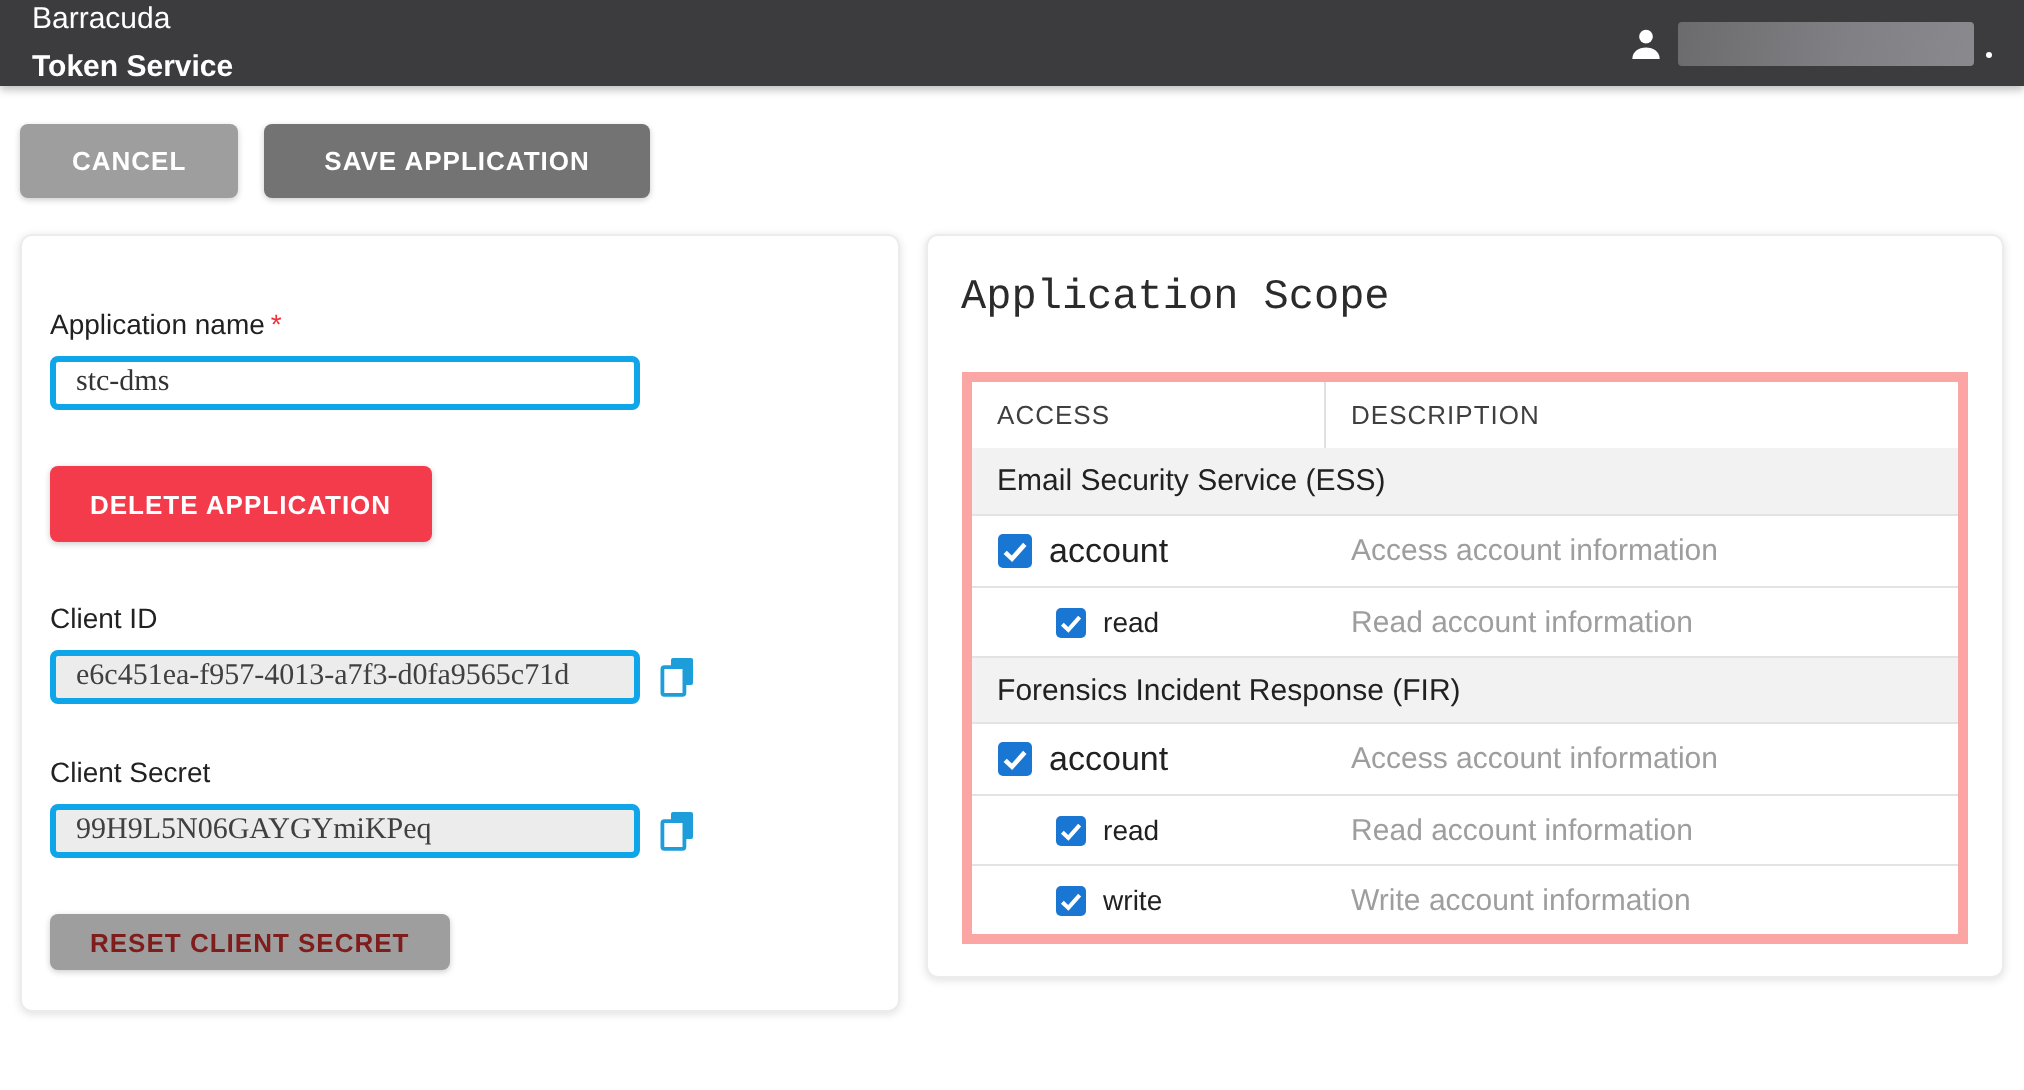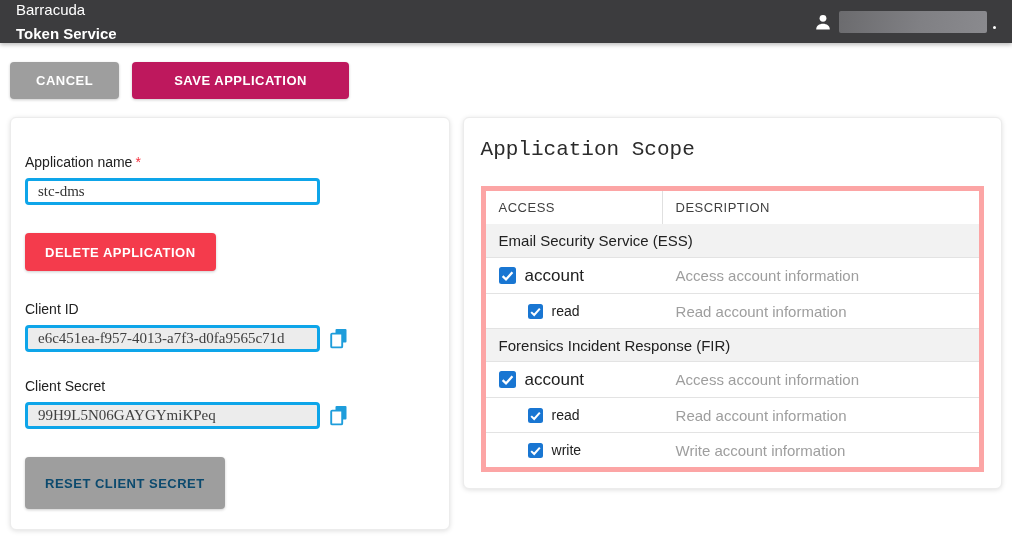--- a/index.html
+++ b/index.html
@@ -41,21 +41,21 @@
   .header-actions { display: flex; gap: 13px; }
   .btn {
     border: none; border-radius: 4px; height: 37px;
     font-family: "Liberation Sans", sans-serif;
     font-size: 13px; font-weight: 700; letter-spacing: .5px;
     color: #ffffff; cursor: pointer;
     box-shadow: 0 1px 3px rgba(0,0,0,.2);
     display: inline-flex; align-items: center; justify-content: center;
   }
   .btn-cancel { background: #9e9e9e; padding: 0 26px; text-align: center; }
-  .btn-save { background: #be185d; padding: 0 42px; text-align: center; }
+  .btn-save { background: #737373; padding: 0 30px; text-align: center; }
 
   
   .main { display: flex; align-items: flex-start; gap: 13px; padding: 0 10px; justify-content: space-between; }
   .card {
     background: #fff;
     border: 1px solid #ececec;
     border-radius: 6px;
     box-shadow: 0 1px 5px rgba(0,0,0,.13);
   }
 
@@ -65,21 +65,21 @@
   .req { color: #f4303d; margin-left: 3px; }
   .text-input {
     width: 295px; height: 27px;
     border: 3px solid #0ea5e9; border-radius: 4px;
     padding: 0 10px; font-size: 15px; color: #333;
     font-family: Liberation Serif, serif;
     outline: none; background: #fff;
   }
   .text-input[readonly] { background: #ececec; color: #404040; }
   .btn-delete { background: #f43b4c; margin-top: 28px; padding: 0 20px; height: 38px; }
-  .btn-reset { background: #9e9e9e; margin-top: 28px; padding: 0 20px; height: 52px; color: #0c4a6e; }
+  .btn-reset { background: #9e9e9e; margin-top: 28px; padding: 0 20px; height: 28px; color: #7f1d1d; }
   .spacer-30 { height: 30px; }
   .spacer-26 { height: 26px; }
   .input-row { display: flex; align-items: center; gap: 9px; }
   .copy-btn { background: none; border: none; cursor: pointer; width: 20px; height: 21px; padding: 0; display: inline-flex; }
 
   
   .scope-card { width: 540px; padding: 20px 17px 16px 17px; }
   .scope-title { font-size: 21px; font-weight: 400; color: #2b2b2b; margin-bottom: 25px; font-family: Liberation Mono, monospace; }
   .scope-table { border: 5px solid #fca5a5; }
   .t-row { display: flex; align-items: center; }

